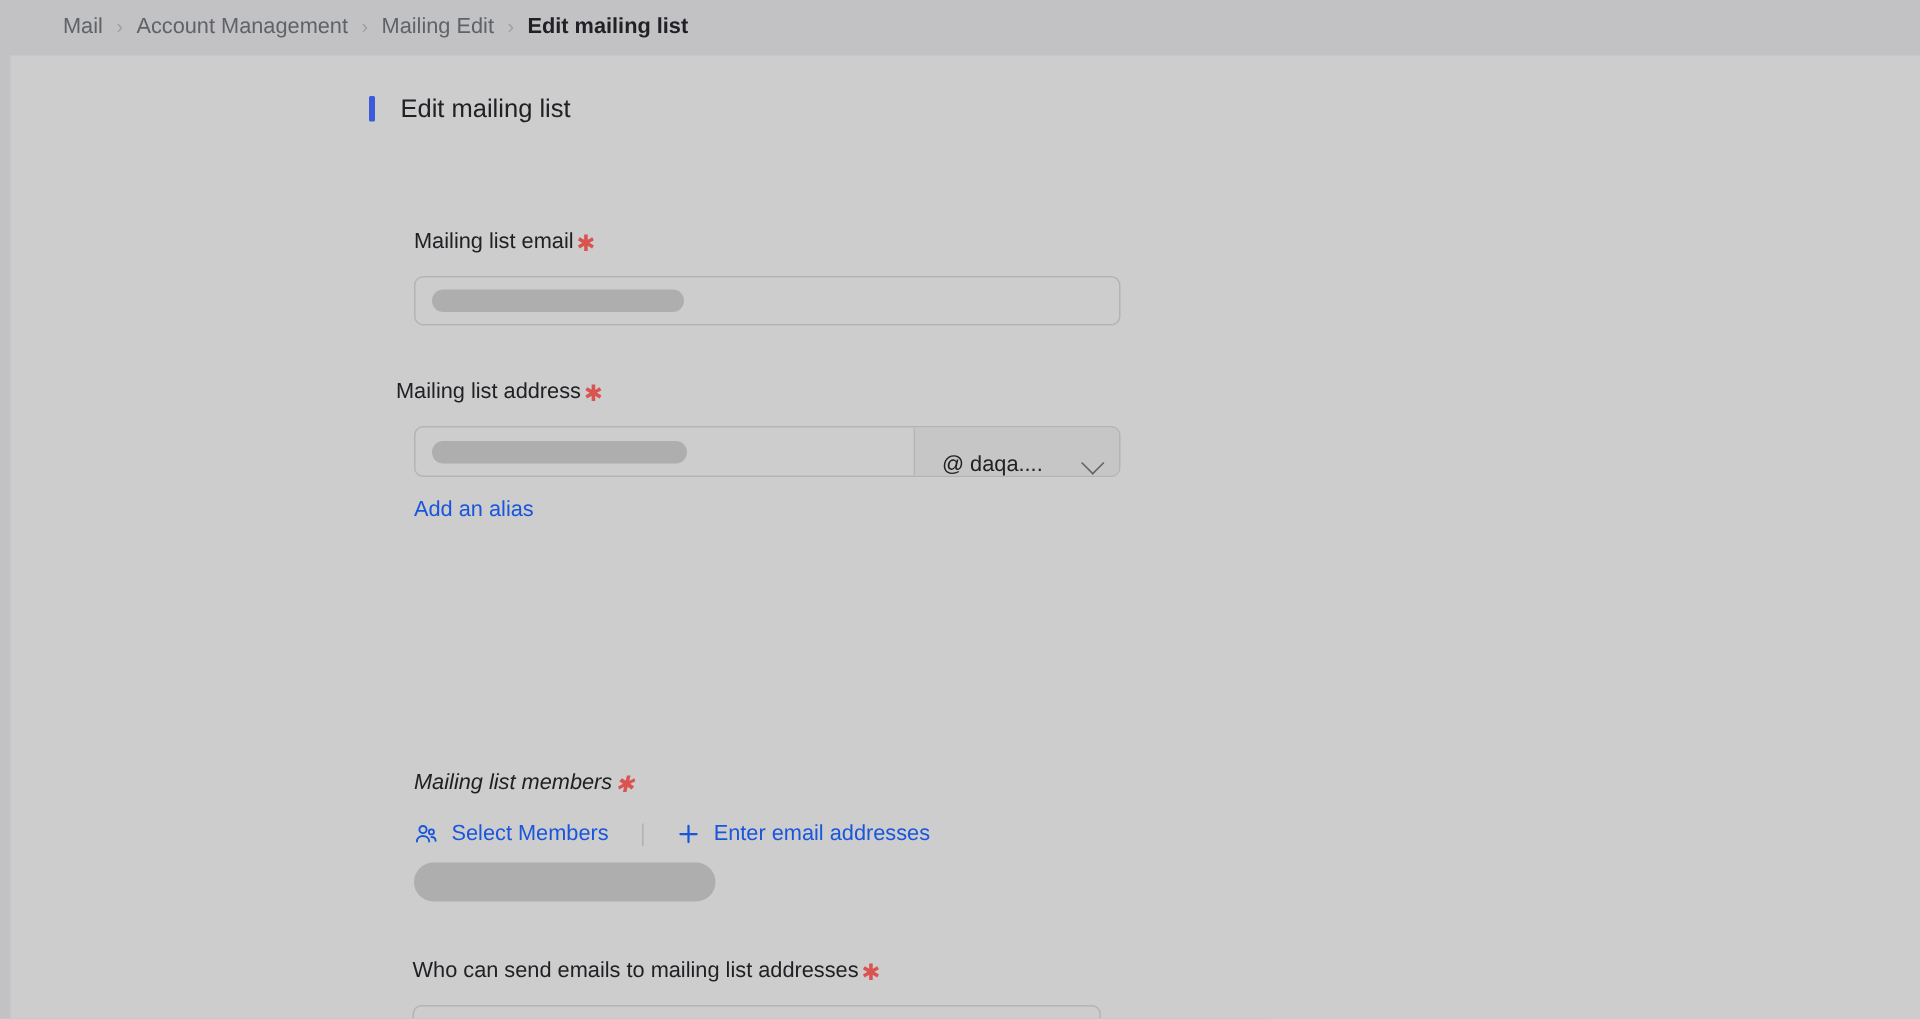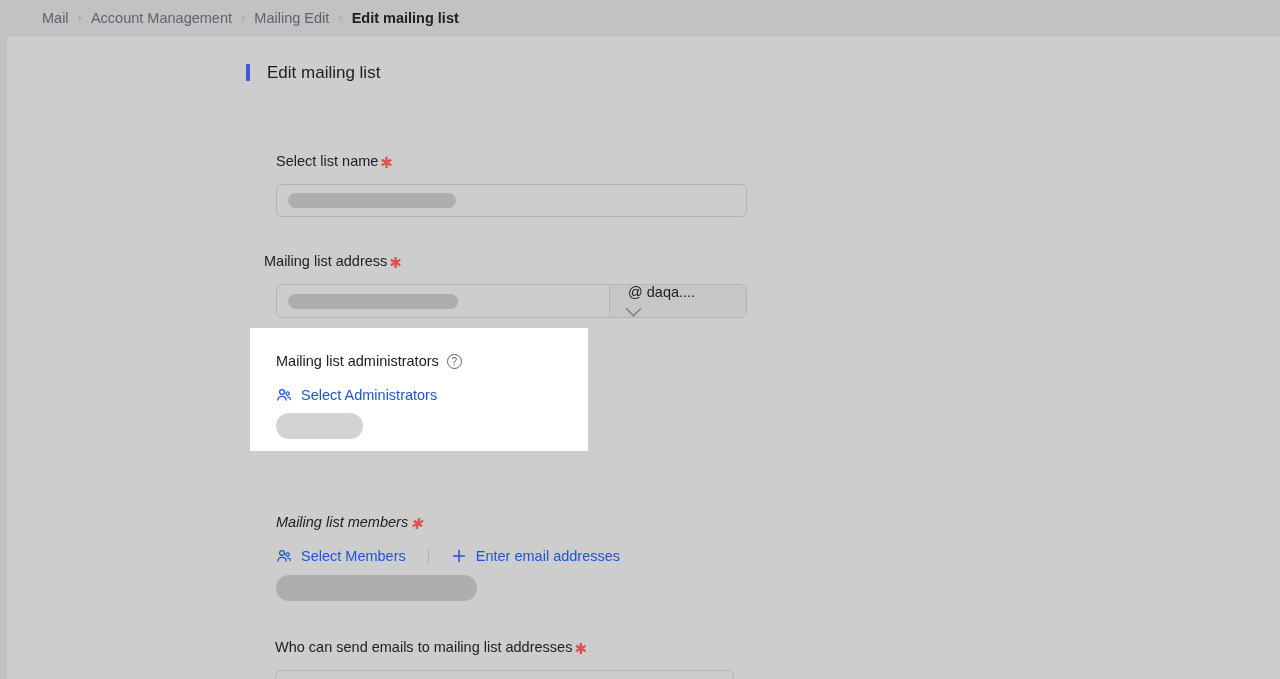--- a/index.html
+++ b/index.html
@@ -130,24 +130,23 @@
     padding-left: 11px;
   }
   .addr-pill { width: 170px; height: 15px; }
   .domain-select {
     width: 137px;
     height: 100%;
     background: #c6c6c6;
     border-left: 1px solid #b4b4b4;
     border-radius: 0 5px 5px 0;
     display: flex;
-    align-items: flex-start;
+    align-items: flex-end;
     justify-content: space-between;
     padding: 0 12px 0 18px;
-    flex-direction: column;
   }
   .domain-text {
     font-size: 14.5px;
     color: #202124;
     white-space: nowrap;
     line-height: 1;
   }
   .chev {
     width: 11px;
     height: 11px;
@@ -262,21 +261,21 @@
 </div>
 
 <div class="content-surface">
 
   <div class="page-title-row">
     <div class="title-accent"></div>
     <div class="page-title">Edit mailing list</div>
   </div>
 
   <div class="field-label f-name-label">
-    <span>Select list name</span>
+    <span>Mailing list email</span>
     <span class="req-star">✱</span>
   </div>
   <div class="text-input f-name-input">
     <div class="redact-pill f-name-pill"></div>
   </div>
 
   <div class="field-label f-addr-label">
     <span>Mailing list address</span>
     <span class="req-star">✱</span>
   </div>
@@ -284,38 +283,20 @@
     <div class="addr-text">
       <div class="redact-pill addr-pill"></div>
     </div>
     <div class="domain-select">
       <span class="domain-text">@ daqa....</span>
       <span class="chev"></span>
     </div>
   </div>
   <span class="link f-alias">Add an alias</span>
 
-  <div class="admin-panel">
-    <div class="field-label f-admin-label">
-      <span>Mailing list administrators</span>
-      <span class="help-icon">?</span>
-    </div>
-    <span class="link f-admin-link">
-      <span class="icon-people">
-        <svg width="16" height="16" viewBox="0 0 16 16" fill="none">
-          <circle cx="6" cy="5" r="2.4" stroke="#1a56db" stroke-width="1.3"></circle>
-          <path d="M1.9 13c0-2.3 1.9-3.7 4.1-3.7S10.1 10.7 10.1 13" stroke="#1a56db" stroke-width="1.3" stroke-linecap="round"></path>
-          <circle cx="11.6" cy="6.6" r="1.7" stroke="#1a56db" stroke-width="1.2"></circle>
-          <path d="M11.6 10c1.7 0 2.8 1 2.8 2.6" stroke="#1a56db" stroke-width="1.2" stroke-linecap="round"></path>
-        </svg>
-      </span>
-      <span>Select Administrators</span>
-    </span>
-    <div class="f-admin-pill"></div>
-  </div>
 
   <div class="field-label f-mem-label">
     <span>Mailing list members</span>
     <span class="req-star">✱</span>
   </div>
   <div class="f-mem-links">
     <span class="link">
       <span class="icon-people">
         <svg width="16" height="16" viewBox="0 0 16 16" fill="none">
           <circle cx="6" cy="5" r="2.4" stroke="#1a56db" stroke-width="1.3"></circle>

